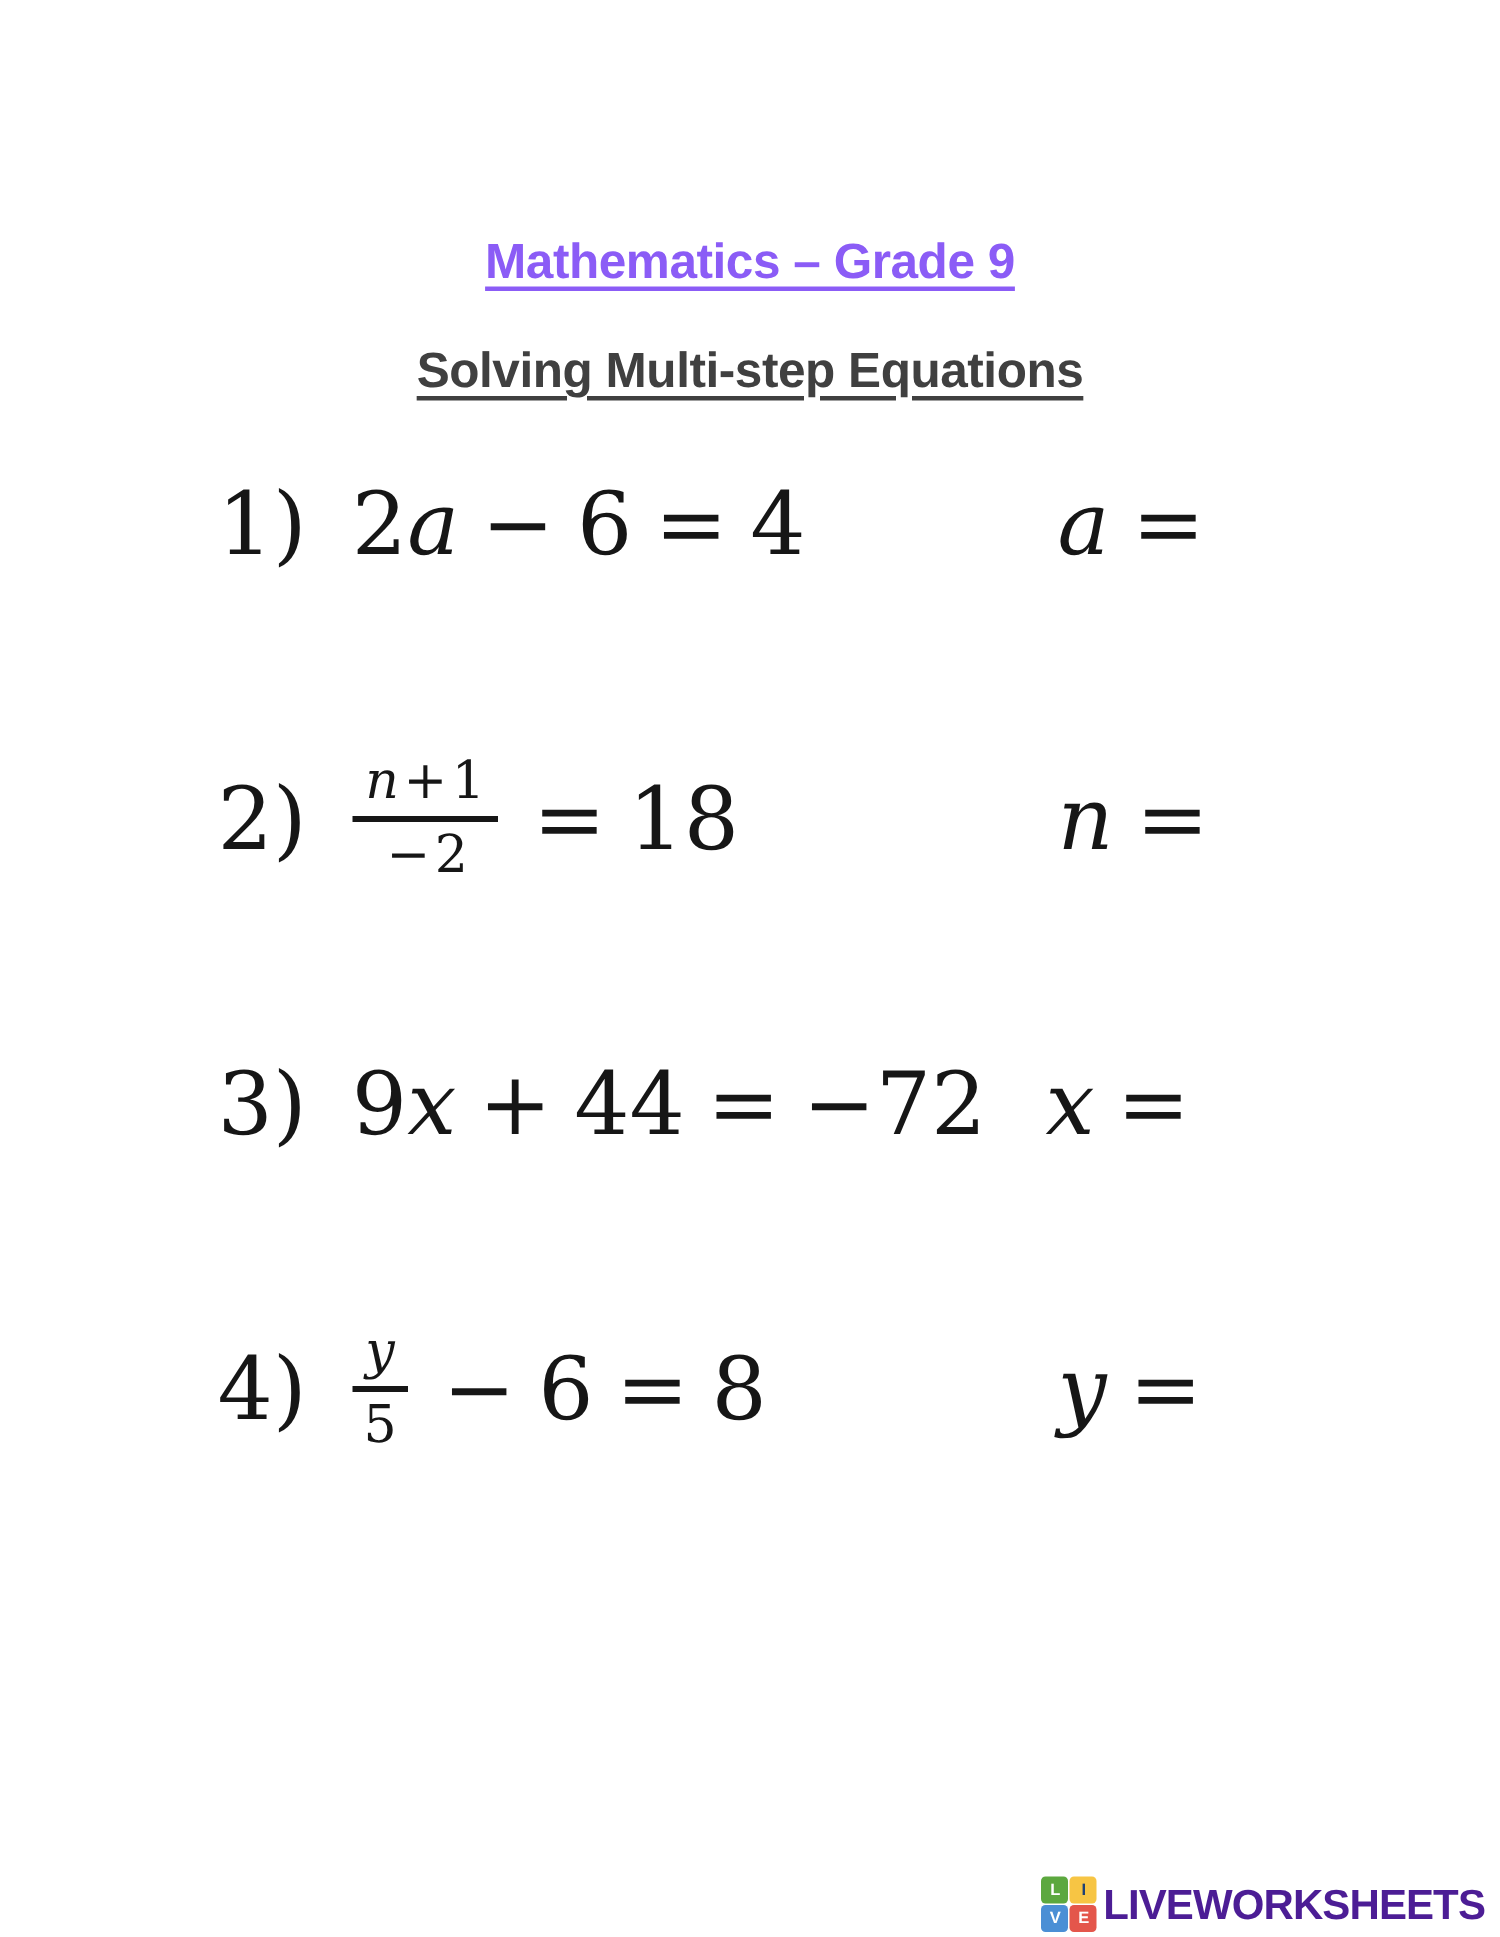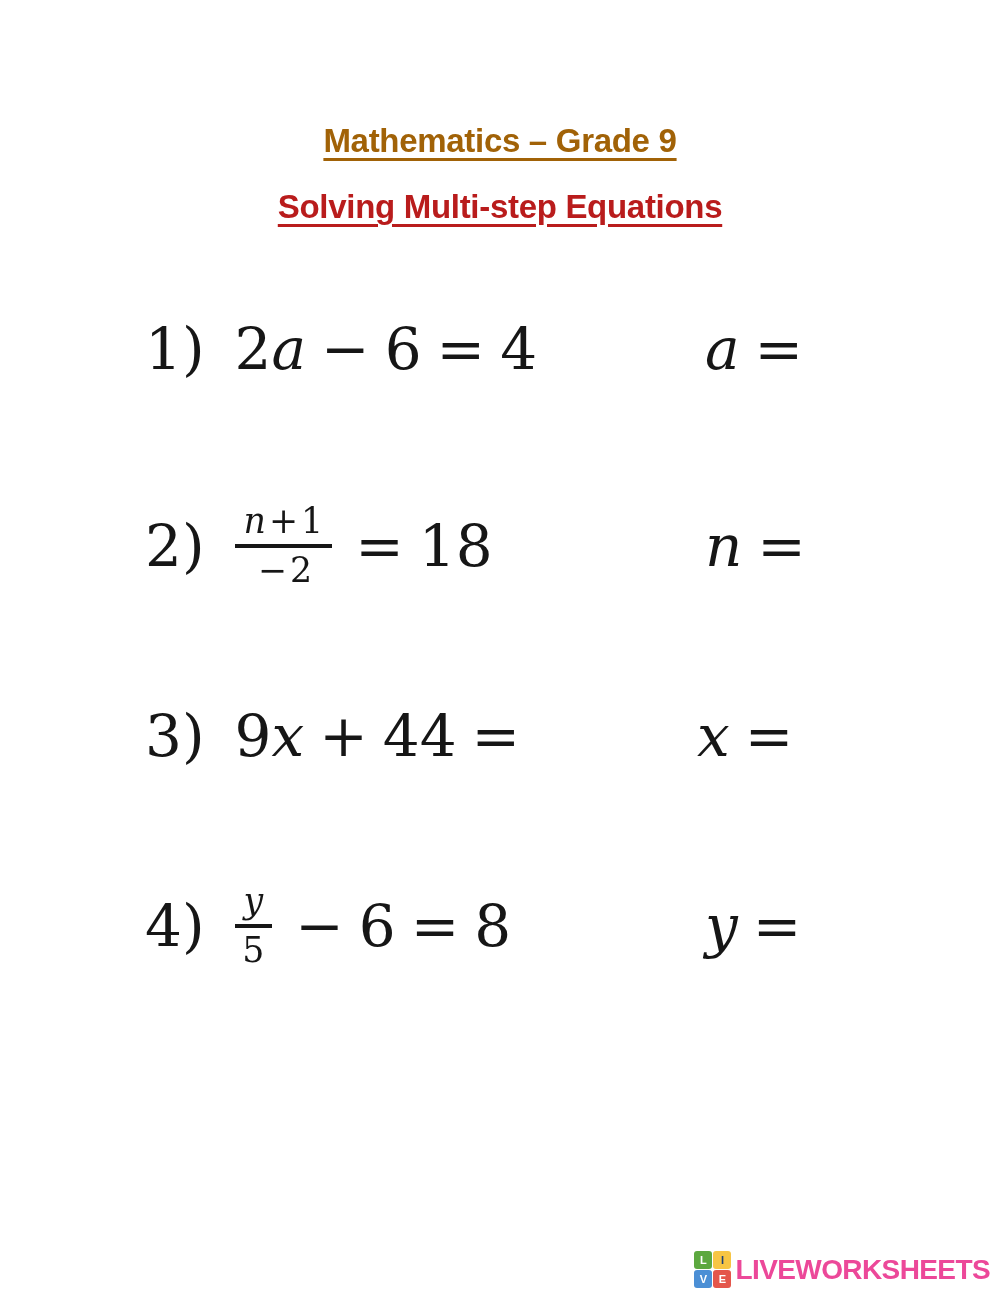--- a/index.html
+++ b/index.html
@@ -72,23 +72,23 @@
     font-size: 11px; font-weight: bold;
     font-family: "Liberation Sans", sans-serif;
   }
   .brand {
     font-size: 28px; font-weight: 800; letter-spacing: -0.6px;
   }
 </style>
 </head>
 <body>
 
-<div class="heading title" style="color: #a16207;">Mathematics – Grade 9</div>
+<div class="heading title" style="color: #8b5cf6; margin-top: 33px;">Mathematics – Grade 9</div>
 
-<div class="heading subtitle" style="color: #b91c1c;">Solving Multi-step Equations</div>
+<div class="heading subtitle" style="color: #404040; margin-top: 40px;">Solving Multi-step Equations</div>
 
 <div class="prob-row row1">
   <span class="prob-num">1)</span>
   <span class="prob-expr">
       <span class="tok tok-num">2</span>
       <span class="tok tok-var">a</span>
       <span class="tok tok-op">−</span>
       <span class="tok tok-num">6</span>
       <span class="tok tok-op">=</span>
       <span class="tok tok-num">4</span>
@@ -123,20 +123,21 @@
 </div>
 
 <div class="prob-row row3">
   <span class="prob-num">3)</span>
   <span class="prob-expr">
       <span class="tok tok-num">9</span>
       <span class="tok tok-var">x</span>
       <span class="tok tok-op">+</span>
       <span class="tok tok-num">44</span>
       <span class="tok tok-op">=</span>
+      <span class="tok tok-num">−72</span>
     </span>
   <span class="prob-answer">
       <span class="tok tok-var">x</span>
       <span class="tok tok-op">=</span>
     </span>
 </div>
 
 <div class="prob-row row4">
   <span class="prob-num">4)</span>
   <span class="prob-expr">
@@ -159,14 +160,14 @@
     </span>
 </div>
 
 <div class="footer">
   <span class="logo-grid">
       <span class="logo-sq" style="background: rgb(92, 168, 63); color: rgb(255, 255, 255);">L</span>
       <span class="logo-sq" style="background: rgb(247, 197, 68); color: rgb(30, 65, 117);">I</span>
       <span class="logo-sq" style="background: rgb(75, 143, 213); color: rgb(255, 255, 255);">V</span>
       <span class="logo-sq" style="background: rgb(228, 86, 75); color: rgb(255, 255, 255);">E</span>
     </span>
-  <span class="brand" style="color: #ec4899;">LIVEWORKSHEETS</span>
+  <span class="brand" style="color: #4c1d95;">LIVEWORKSHEETS</span>
 </div>
 
 </body></html>

